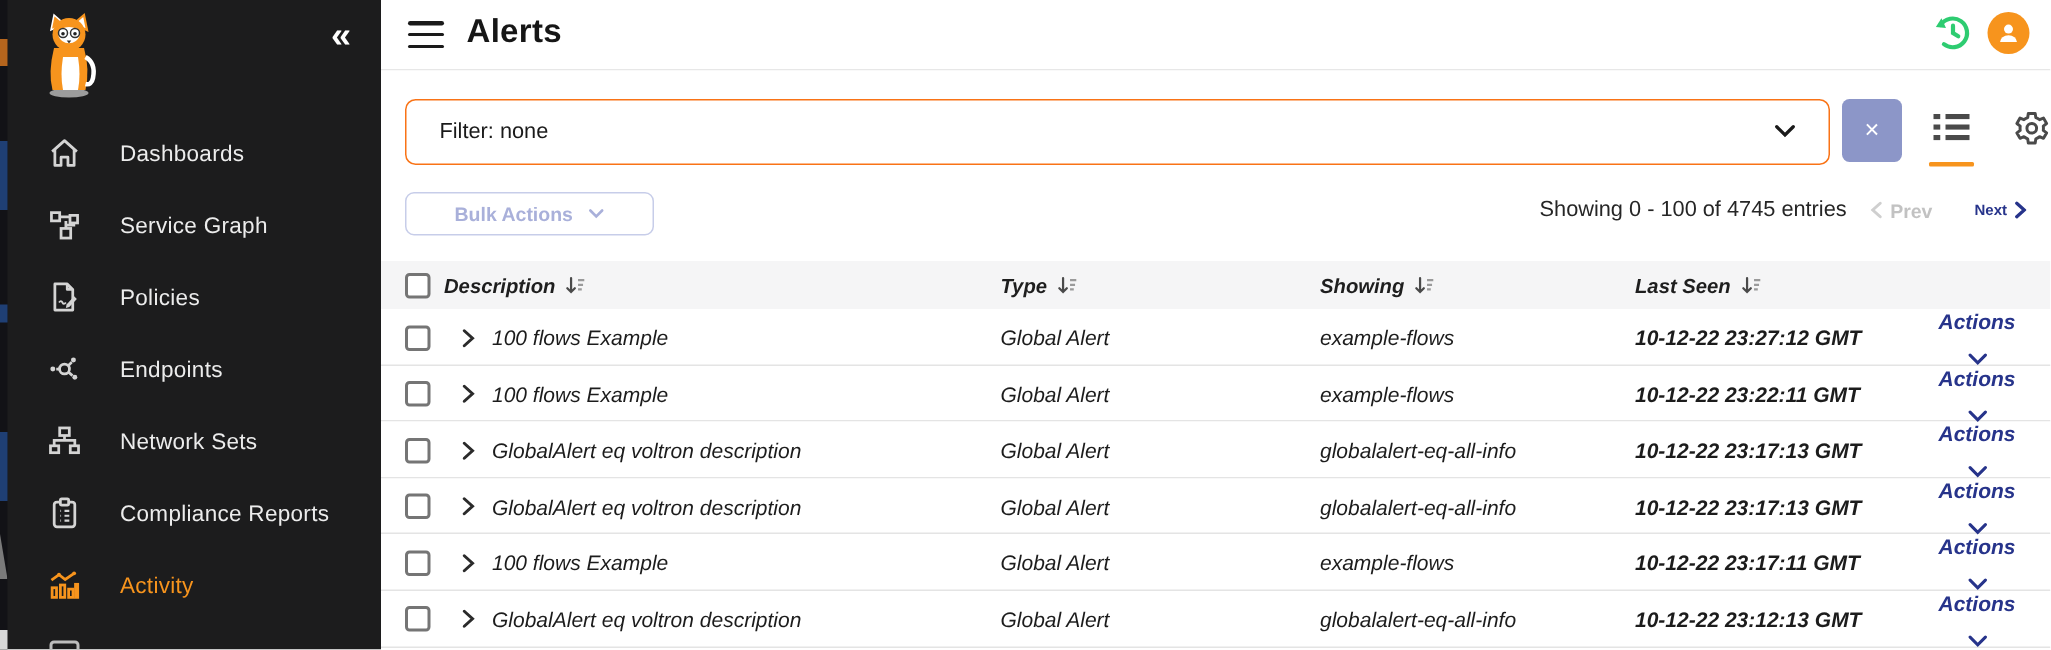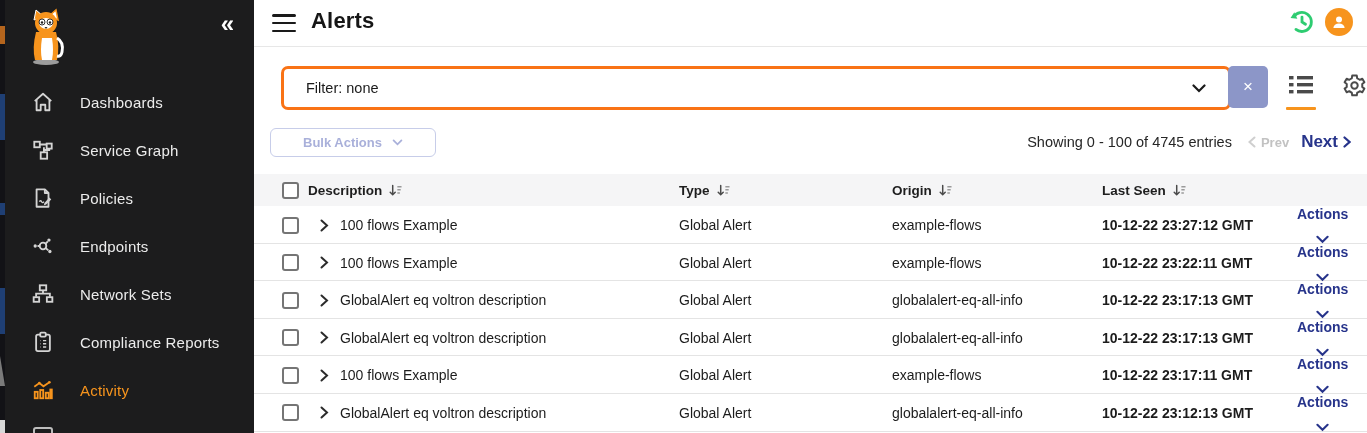--- a/index.html
+++ b/index.html
@@ -23,35 +23,35 @@
   .nav-item.partial{height:19px;align-items:flex-start;padding-top:10px;color:#bdbdbd;}
   
   .header{position:absolute;left:254px;top:0;width:1113px;height:47px;background:#fff;border-bottom:1px solid #e7e7e7;box-sizing:border-box;padding-left:48px;}
   .hamburger{position:absolute;left:18px;top:14px;width:24px;cursor:pointer;}
   .hamburger span{display:block;height:2.6px;background:#1a1a1a;border-radius:2px;margin-bottom:5.2px;}
   .page-title{position:absolute;left:57px;top:8px;font-size:22px;font-weight:700;color:#161616;letter-spacing:.2px;}
   .hdr-icons{position:absolute;right:14px;top:8px;display:flex;align-items:center;gap:9px;}
   .avatar{width:28px;height:28px;border-radius:50%;background:#F7941D;display:flex;align-items:center;justify-content:center;cursor:pointer;}
   
   .main{position:absolute;left:254px;top:47px;width:1113px;height:386px;background:#fff;}
-  .filter-select{position:absolute;left:27px;top:19px;width:950px;height:44px;box-sizing:border-box;border:3px solid #f97316;border-radius:7px;display:flex;align-items:center;padding:0 22px;font-size:14.5px;color:#1a1a1a;font-weight:500;cursor:pointer;background:#fff;}
+  .filter-select{position:absolute;left:16px;top:19px;width:950px;height:44px;box-sizing:border-box;border:1px solid #f97316;border-radius:7px;display:flex;align-items:center;padding:0 22px;font-size:14.5px;color:#1a1a1a;font-weight:500;cursor:pointer;background:#fff;}
   .filter-select .chev{margin-left:auto;}
   .clear-filter{position:absolute;left:974px;top:19px;width:40px;height:42px;background:#8C96C8;border:none;border-radius:5px;color:#fff;font-size:17px;display:flex;align-items:center;justify-content:center;cursor:pointer;}
   .view-tabs{position:absolute;left:1032px;top:26px;display:flex;align-items:flex-start;gap:26px;}
   .view-tab{display:flex;flex-direction:column;align-items:center;cursor:pointer;}
   .view-tab .underline{margin-top:6px;width:30px;height:3px;background:#F7941D;border-radius:1px;}
   .toolbar{position:absolute;left:0;top:81px;width:100%;height:30px;}
   .bulk-btn{position:absolute;left:16px;top:0;height:29px;padding:0 32px;border:1px solid #c7cde9;border-radius:6px;background:#fff;color:#a9b0da;font-size:13px;font-weight:600;display:flex;align-items:center;gap:10px;font-family:inherit;cursor:default;}
   .pagination{position:absolute;right:16px;top:4px;display:flex;align-items:center;gap:6px;}
   .showing-text{font-size:14.5px;font-weight:500;color:#262626;margin-right:10px;}
   .prev-link{color:#c2c2c2;font-size:13px;font-weight:600;display:flex;align-items:center;gap:5px;cursor:default;}
-  .next-link{color:#27348B;font-size:17px;font-weight:700;display:flex;align-items:center;gap:5px;cursor:pointer;margin-left:6px;}
+  .next-link{color:#27348B;font-size:10px;font-weight:700;display:flex;align-items:center;gap:5px;cursor:pointer;margin-left:22px;}
   
   .table{position:absolute;left:0;top:127px;width:1113px;}
-  .trow{display:grid;grid-template-columns:26px 371px 213px 210px 195px 1fr;align-items:center;padding:0 28px;box-sizing:border-box;}
+  .trow{display:grid;grid-template-columns:26px 371px 213px 210px 195px 1fr;align-items:center;padding:0 16px;box-sizing:border-box;font-style:italic;}
   .thead{height:32px;background:#f5f5f6;font-size:13.5px;font-weight:700;color:#1e1e1e;}
   .th{display:flex;align-items:center;gap:7px;cursor:pointer;}
   .tbody .trow{height:37.6px;border-bottom:1px solid #e4e4e4;background:#fff;}
   .cell{font-size:14px;color:#1c1c1c;font-weight:500;}
   .cell.desc{display:flex;align-items:center;gap:11px;}
   .cell.desc .rowchev{margin-left:12px;display:flex;cursor:pointer;}
   .cell.lastseen{font-weight:700;color:#1c1c1c;}
   .cell.actions{display:flex;align-items:center;gap:13px;color:#27348B;font-weight:600;cursor:pointer;flex-direction:column;}
   .checkbox{width:17px;height:17px;border:2px solid #757575;border-radius:3px;background:#fff;cursor:pointer;box-sizing:border-box;}
 </style>
@@ -271,21 +271,21 @@
           </svg>
       </span>
       <span class="th">
         <span>Type</span>
         <svg width="13" height="13" viewBox="0 0 14 13" fill="none" stroke="#4a4a4a" stroke-width="1.6">
             <path d="M4 1 v10 M1.3 8.3 L4 11 L6.7 8.3" stroke-linecap="round"></path>
             <path d="M9 2.5 h4.5 M9 5.8 h3.6 M9 9.1 h2.7" stroke="#9a9a9a"></path>
           </svg>
       </span>
       <span class="th">
-        <span>Origin</span>
+        <span>Showing</span>
         <svg width="13" height="13" viewBox="0 0 14 13" fill="none" stroke="#4a4a4a" stroke-width="1.6">
             <path d="M4 1 v10 M1.3 8.3 L4 11 L6.7 8.3" stroke-linecap="round"></path>
             <path d="M9 2.5 h4.5 M9 5.8 h3.6 M9 9.1 h2.7" stroke="#9a9a9a"></path>
           </svg>
       </span>
       <span class="th">
         <span>Last Seen</span>
         <svg width="13" height="13" viewBox="0 0 14 13" fill="none" stroke="#4a4a4a" stroke-width="1.6">
             <path d="M4 1 v10 M1.3 8.3 L4 11 L6.7 8.3" stroke-linecap="round"></path>
             <path d="M9 2.5 h4.5 M9 5.8 h3.6 M9 9.1 h2.7" stroke="#9a9a9a"></path>

